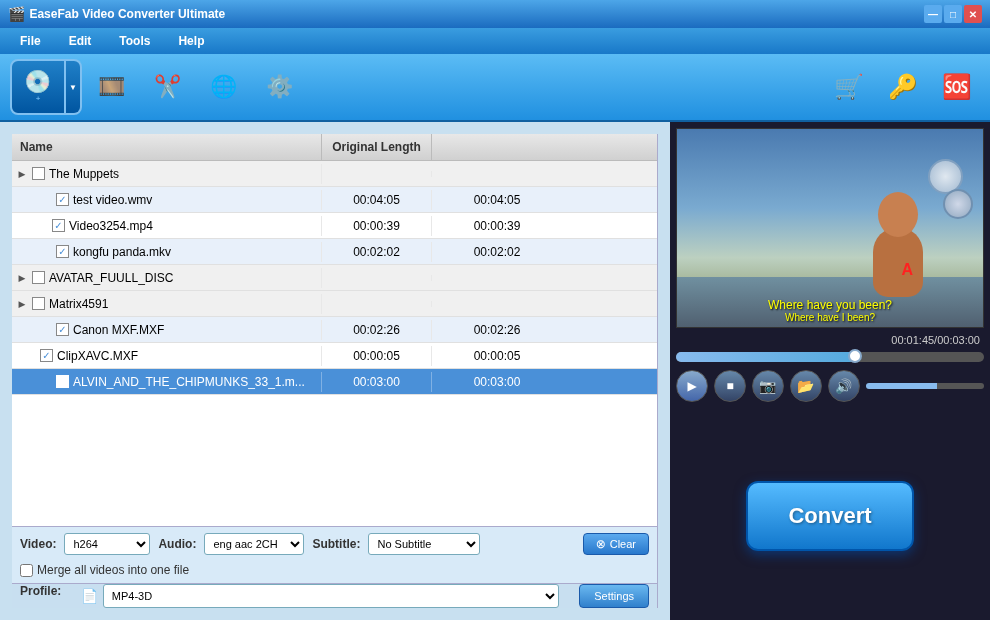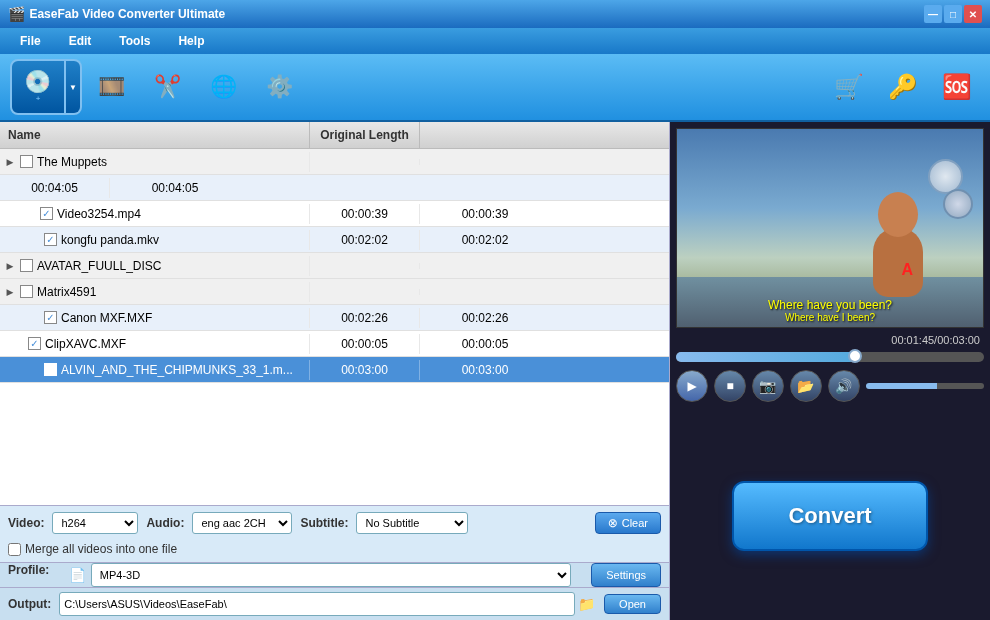--- a/index.html
+++ b/index.html
@@ -114,21 +114,21 @@
       height: calc(620px - 28px - 26px - 68px);
       background: #c8e0f0;
     }
 
     
     #filelist-panel {
       flex: 1;
       display: flex;
       flex-direction: column;
       background: white;
-      margin: 0;
+      margin: 12px;
       border-right: 1px solid #aac;
     }
 
     
     #file-table {
       flex: 1;
       overflow-y: auto;
     }
     .table-header {
       display: flex;
@@ -352,21 +352,21 @@
       background: linear-gradient(to bottom, #55bbff, #1177cc);
       border: 2px solid #0055aa;
       border-radius: 12px;
       color: white;
       font-size: 22px;
       font-weight: bold;
       padding: 16px 36px;
       cursor: pointer;
       text-shadow: 1px 1px 3px rgba(0,0,0,0.4);
       box-shadow: 0 4px 12px rgba(0,80,180,0.5);
-      width: 196px; height: 70px;
+      width: 168px; height: 70px;
       display: flex; align-items: center; justify-content: center;
     }
 
     
     .tb-right-btn {
       width: 46px; height: 46px;
       display: flex; align-items: center; justify-content: center;
       cursor: pointer; border-radius: 6px;
       font-size: 24px;
     }
@@ -450,20 +450,25 @@
         <div class="cell-name">
           <div class="expand-arrow">▶</div>
           <div class="chk"></div>
           <span>The Muppets</span>
         </div>
         <div class="cell-orig"></div>
         <div class="cell-trim"></div>
       </div>
 
       <div class="table-row" style="background:#e8f0fa;">
+        <div class="cell-name" style="padding-left:28px;">
+          <div class="expand-arrow"></div>
+          <div class="chk checked"></div>
+          <span>test video.wmv</span>
+        </div>
         <div class="cell-orig">00:04:05</div>
         <div class="cell-trim">00:04:05</div>
       </div>
 
       <div class="table-row">
         <div class="cell-name" style="padding-left:24px;">
           <div class="expand-arrow"></div>
           <div class="chk checked"></div>
           <span>Video3254.mp4</span>
         </div>
@@ -564,28 +569,20 @@
         <span class="ctrl-label">Profile:</span>
         <div style="display:flex; flex:1; align-items:center; gap:4px;">
           <span style="font-size:14px;">📄</span>
           <select class="profile-select">
             <option>MP4-3D</option>
           </select>
         </div>
         <button class="settings-btn">Settings</button>
       </div>
 
-      <div class="ctrl-row4">
-        <span class="ctrl-label">Output:</span>
-        <div style="display:flex; flex:1; align-items:center; gap:4px;">
-          <input class="output-input" type="text" value="C:\Users\ASUS\Videos\EaseFab\" style="">
-          <span style="font-size:14px; cursor:pointer;">📁</span>
-        </div>
-        <button class="open-btn">Open</button>
-      </div>
     </div>
   </div>
 
   <div id="preview-panel">
 
     <div id="video-preview">
       <div class="preview-img">
 
         <div style="position:absolute; bottom:0; left:0; right:0; top:0; background: linear-gradient(to bottom, #4a7ab0 0%, #7aaad0 40%, #bcd0c0 65%, #a0b090 80%, #808870 100%);"></div>
 

